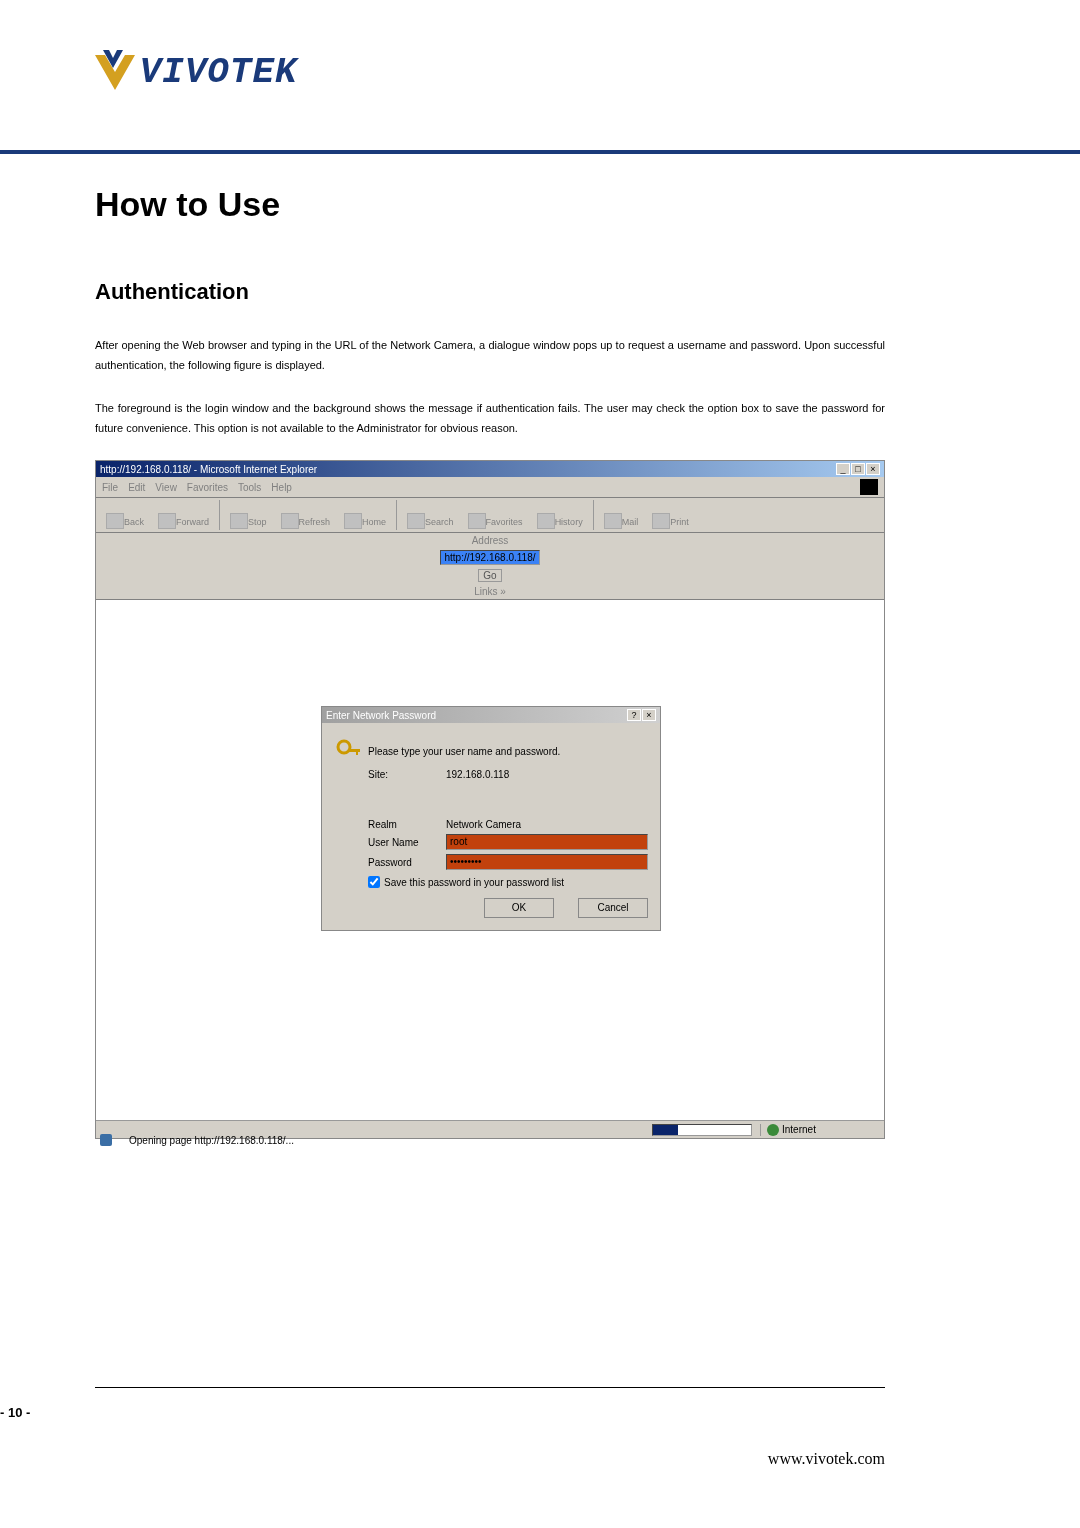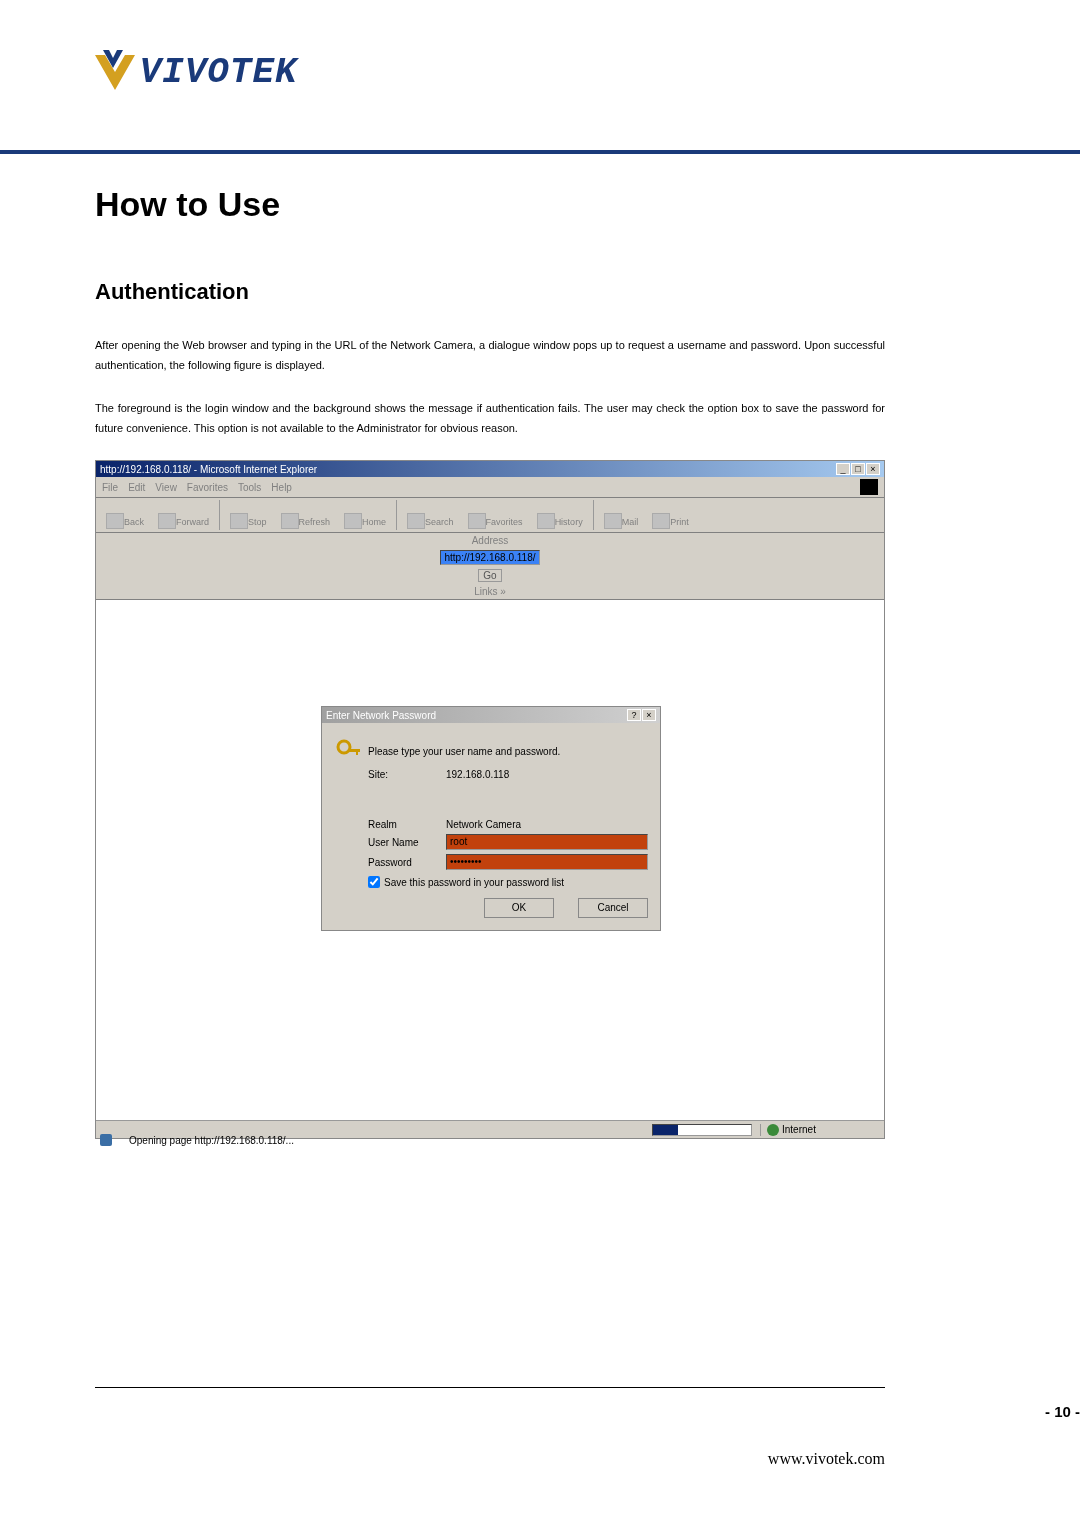--- a/index.html
+++ b/index.html
@@ -260,23 +260,23 @@
       bottom: 140px;
       left: 95px;
       right: 195px;
       border-top: 1px solid #000;
     }
     .page-num {
       position: absolute;
       bottom: 108px;
       left: 0;
       right: 0;
-      text-align: right;
+      text-align: left;
       font-family: Verdana, sans-serif;
-      font-size: 15px;
+      font-size: 13px;
       font-weight: bold;
     }
     .footer-url {
       position: absolute;
       bottom: 60px;
       right: 195px;
       font-family: "Times New Roman", serif;
       font-size: 16px;
       text-align: right;
     }

